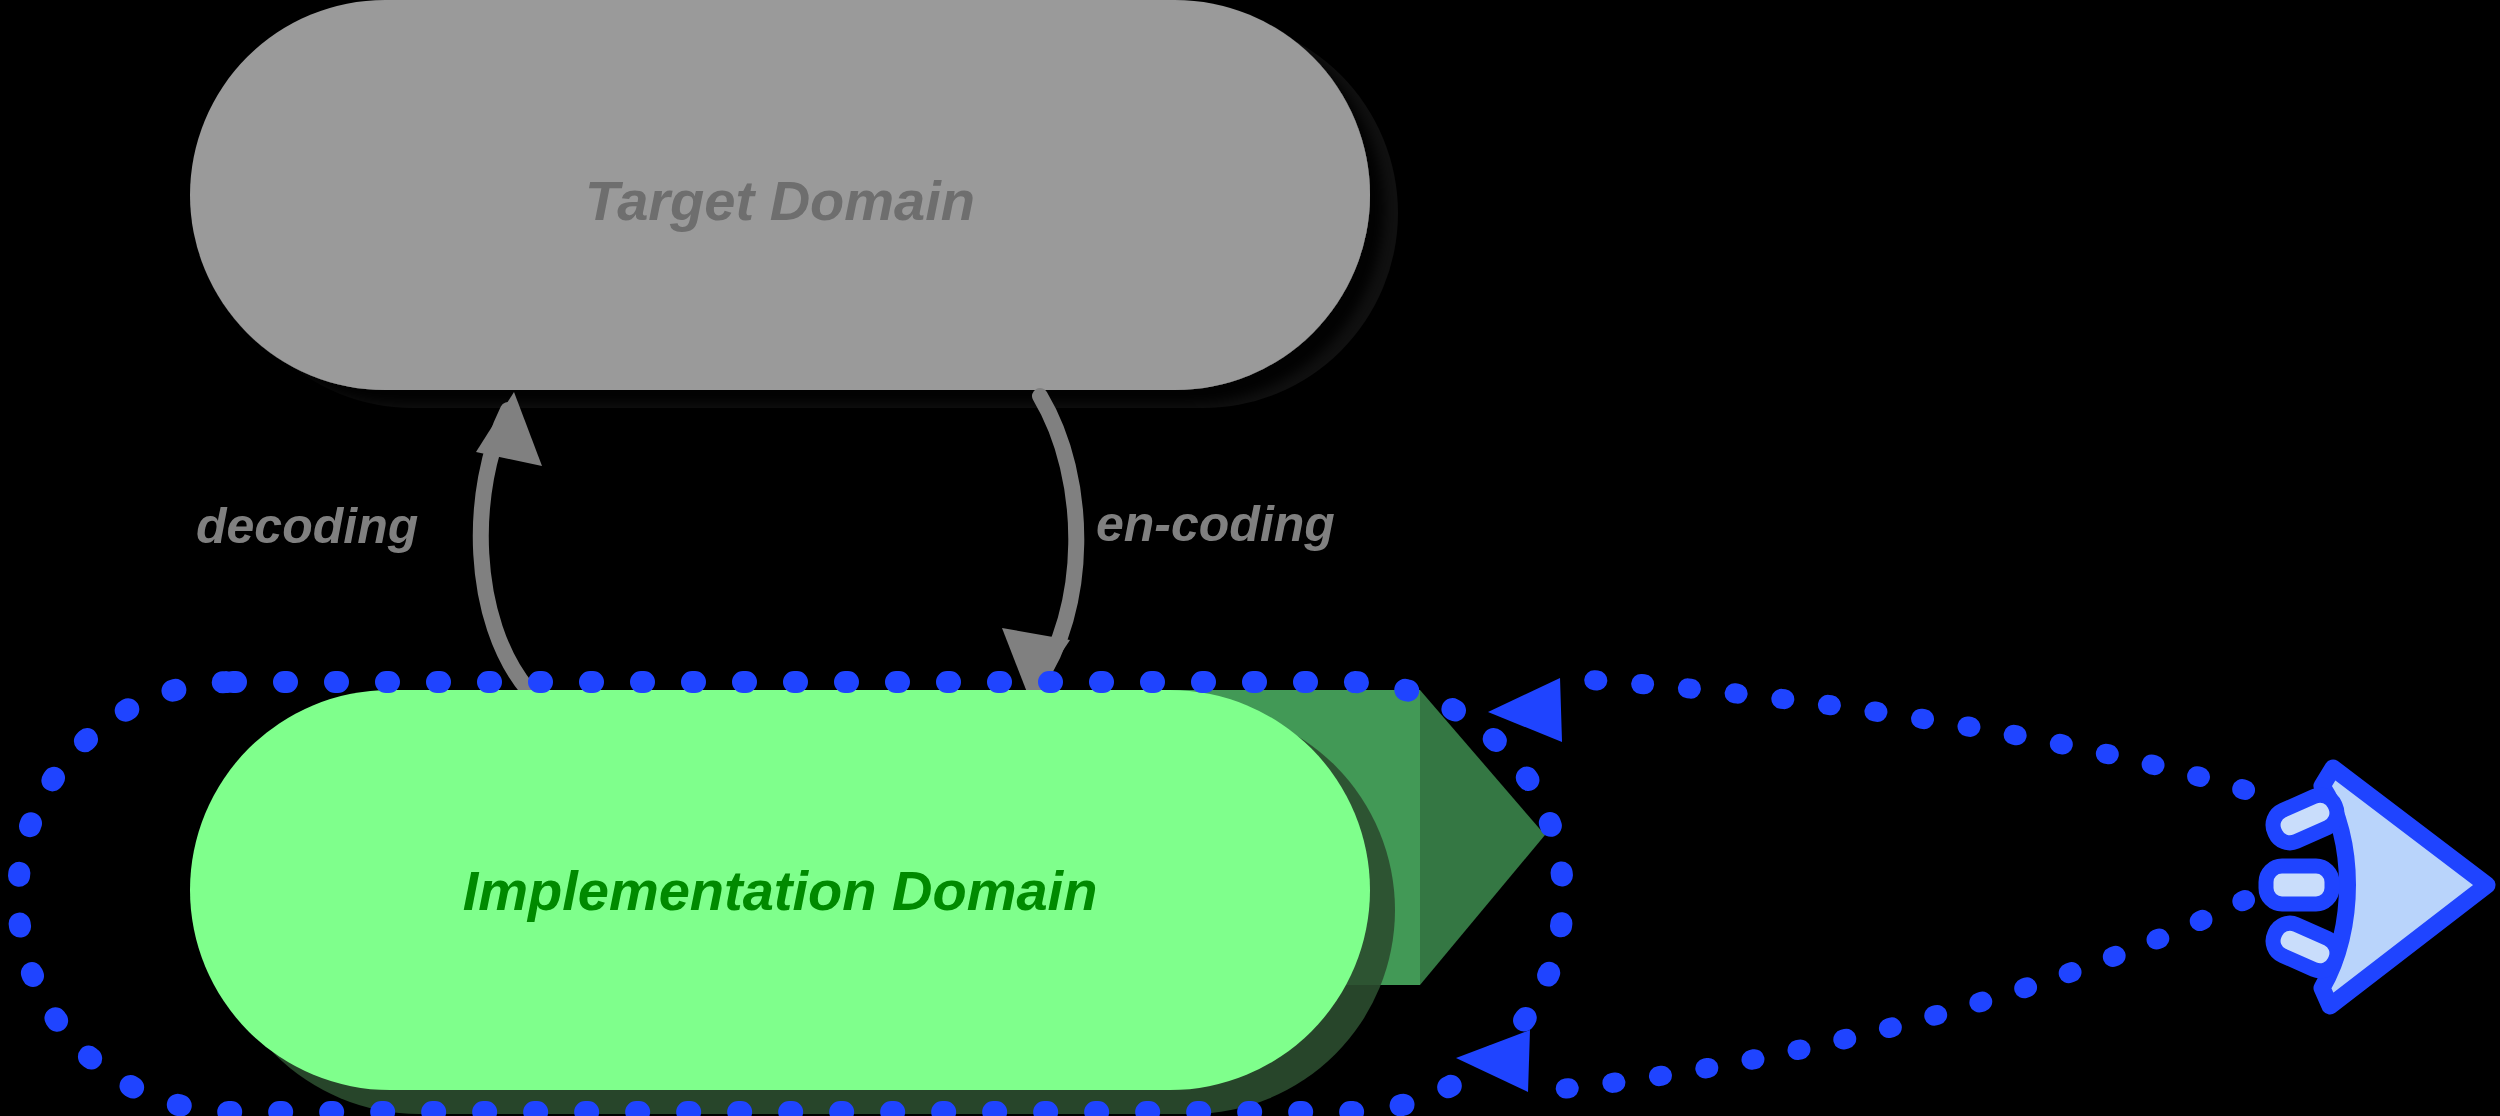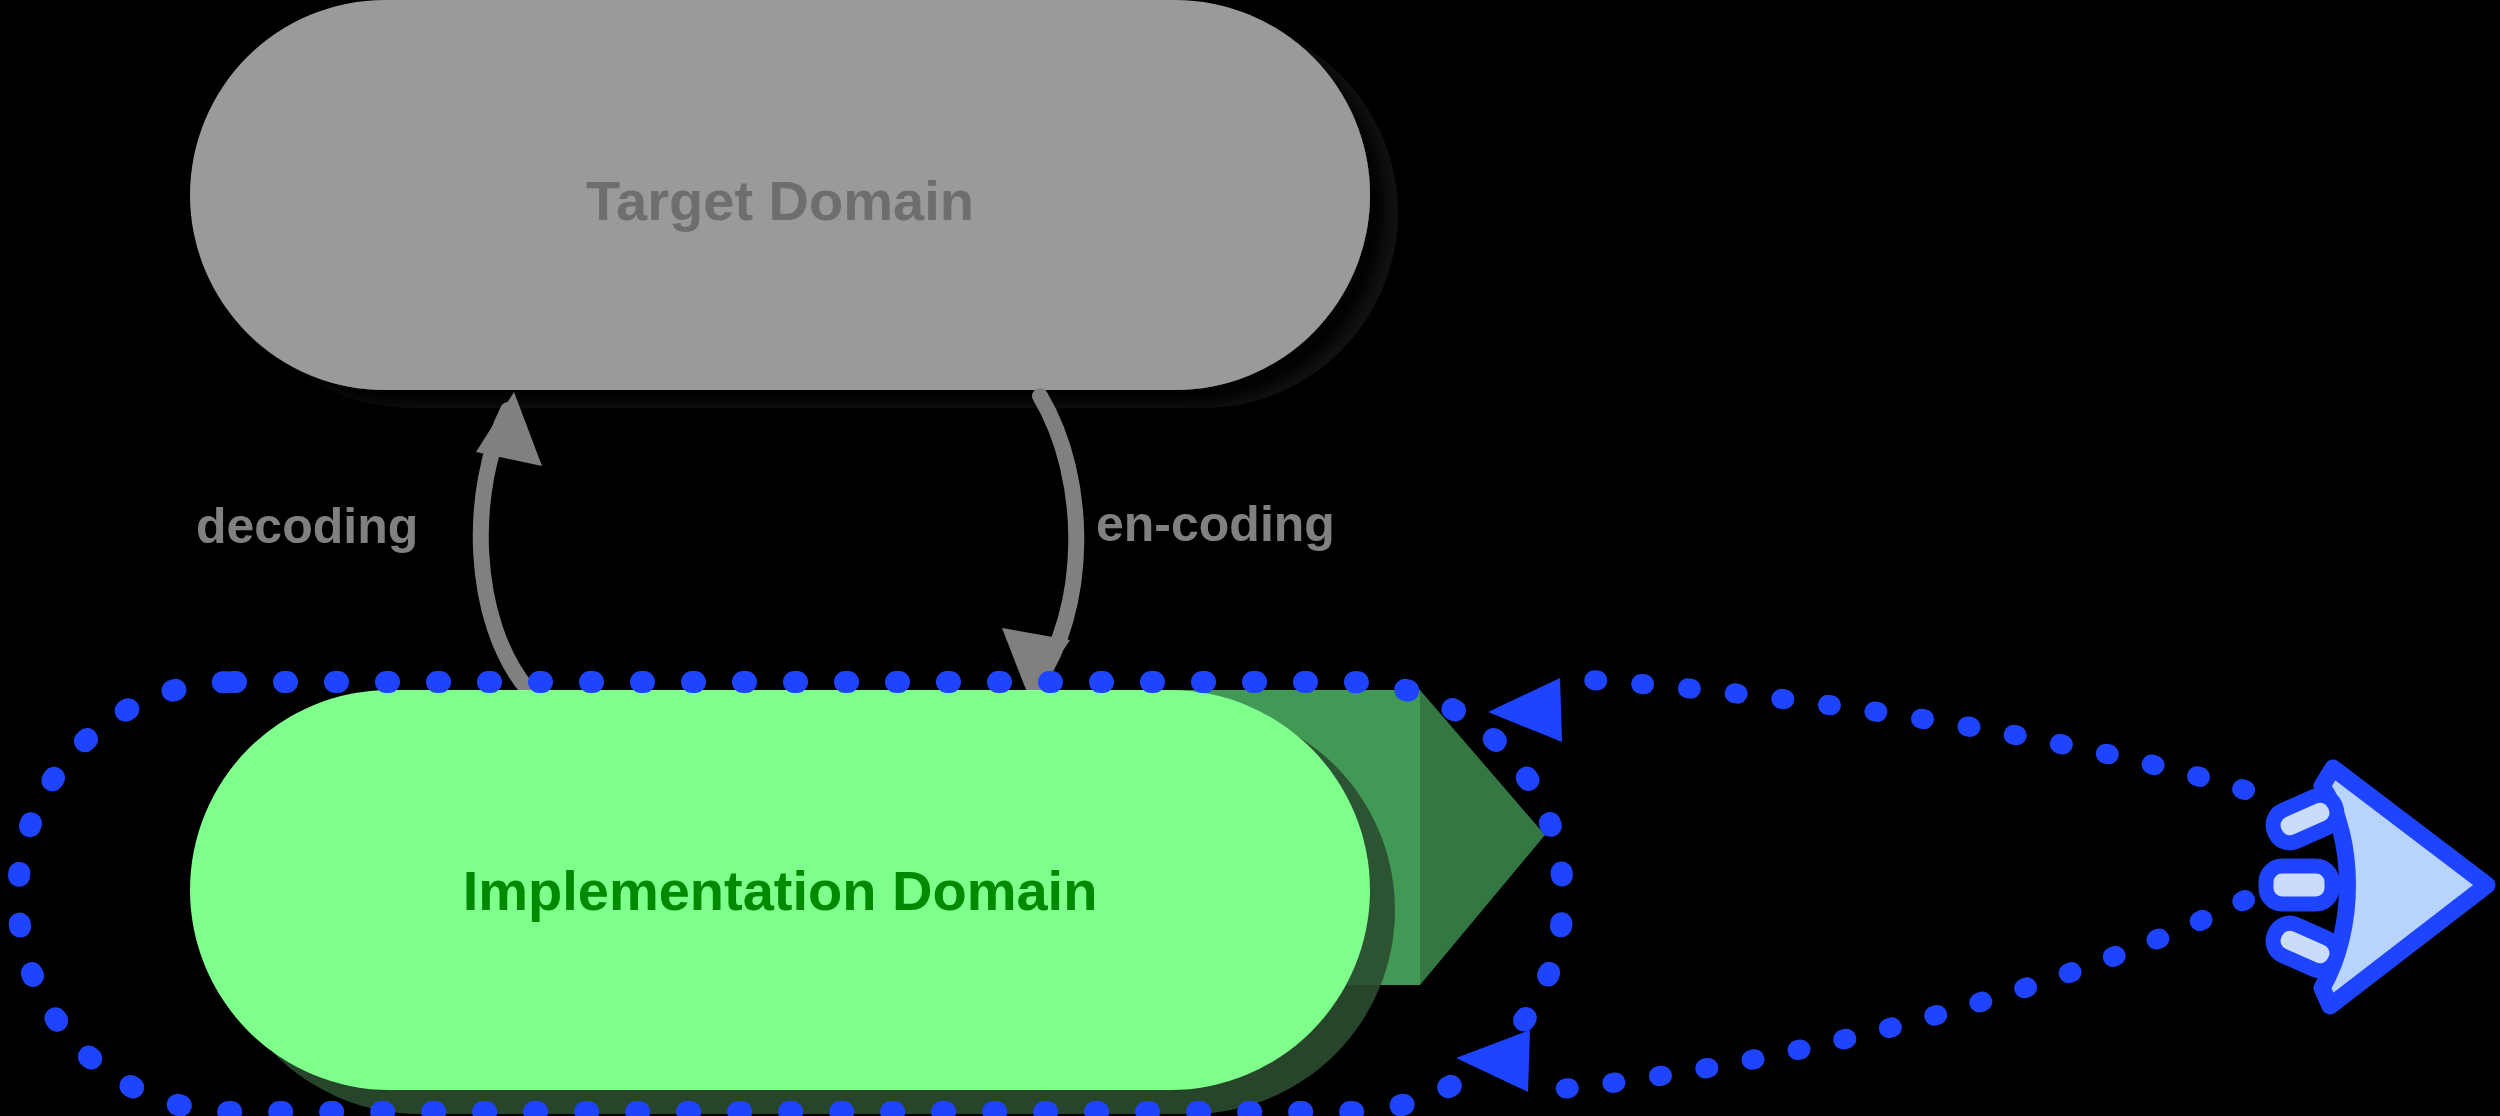--- a/index.html
+++ b/index.html
@@ -9,20 +9,21 @@
   }
   body {
     font-family: "Liberation Sans", sans-serif;
   }
   #stage {
     position: relative;
     width: 2500px;
     height: 1116px;
     background: #000000;
     overflow: hidden;
+    font-style: italic;
   }
   #diagram-svg {
     position: absolute;
     left: 0;
     top: 0;
     width: 2500px;
     height: 1116px;
     display: block;
   }
   .node-label {

